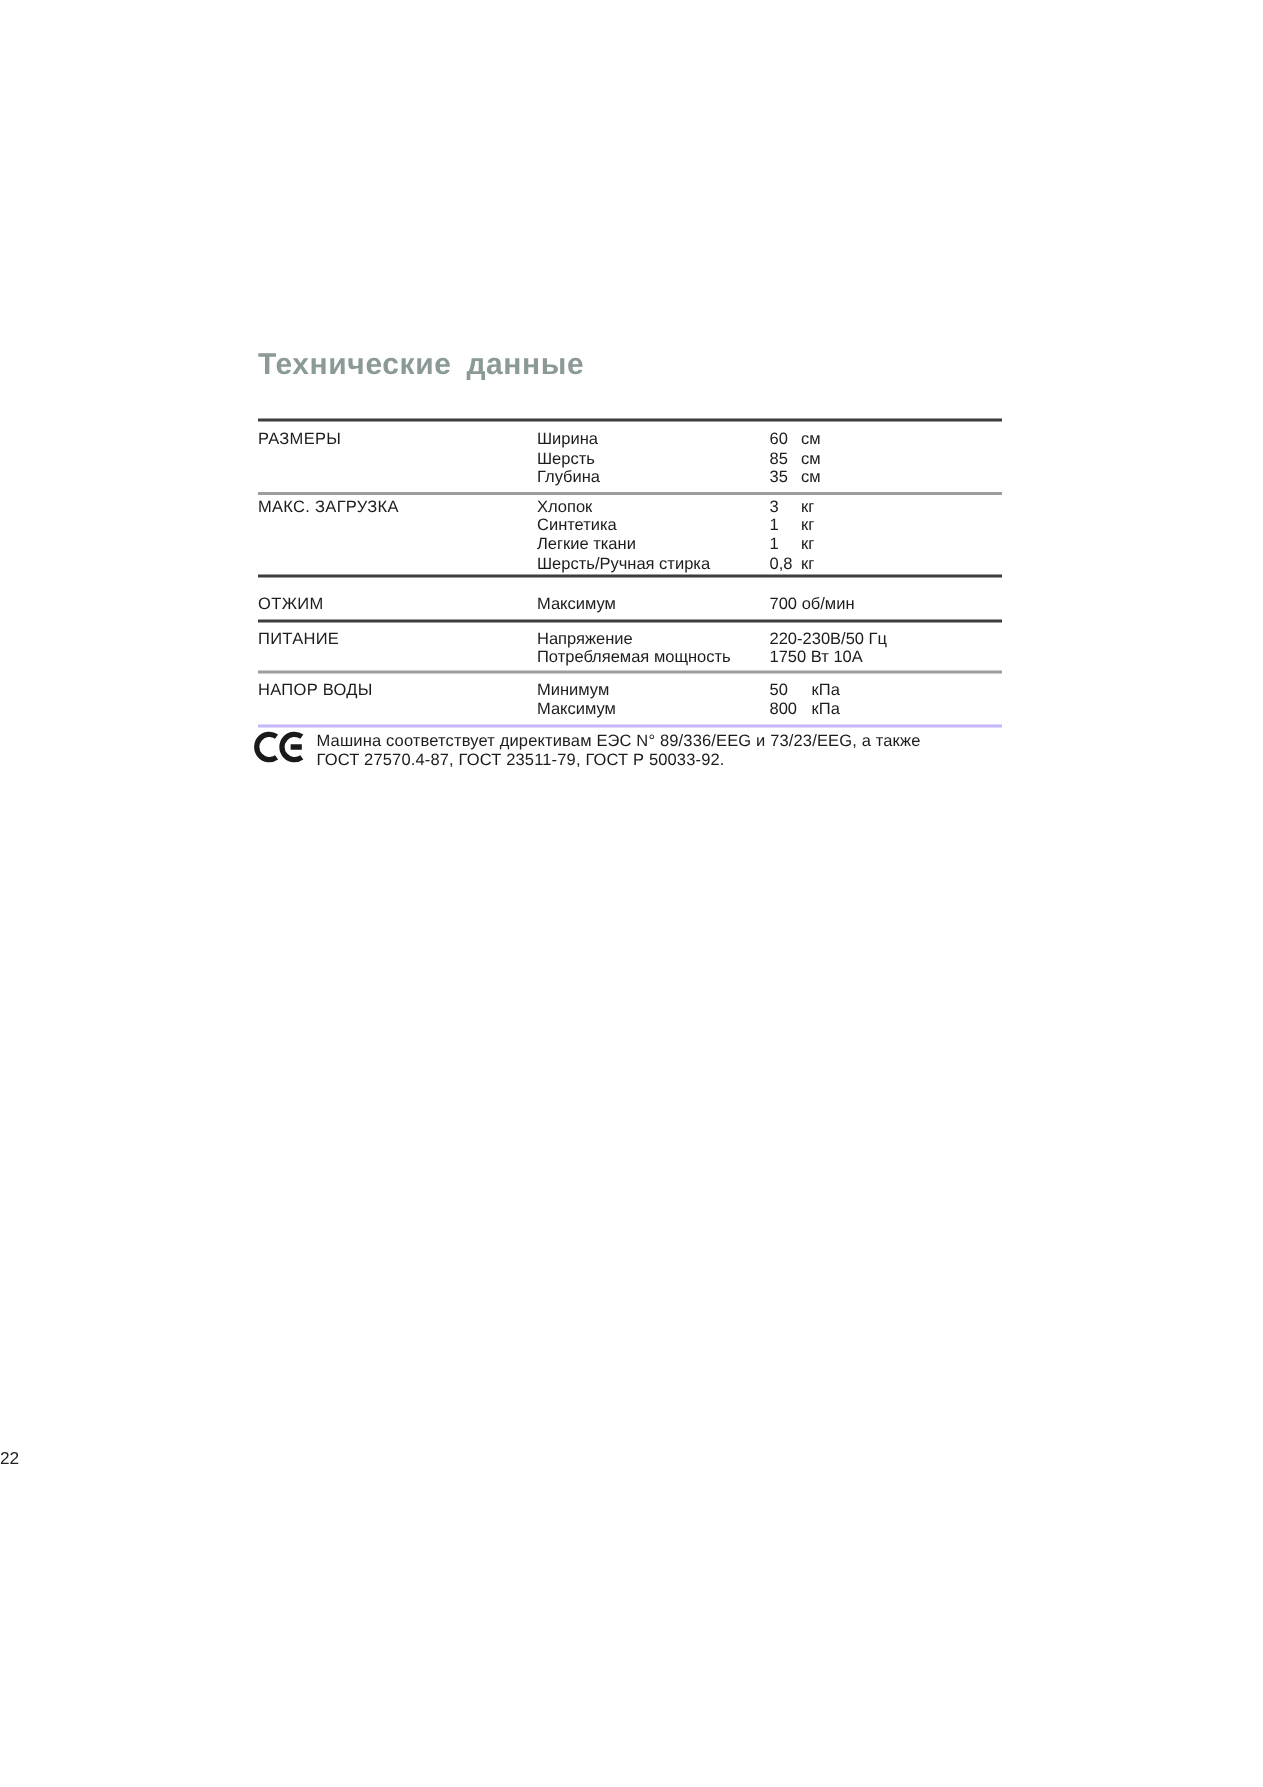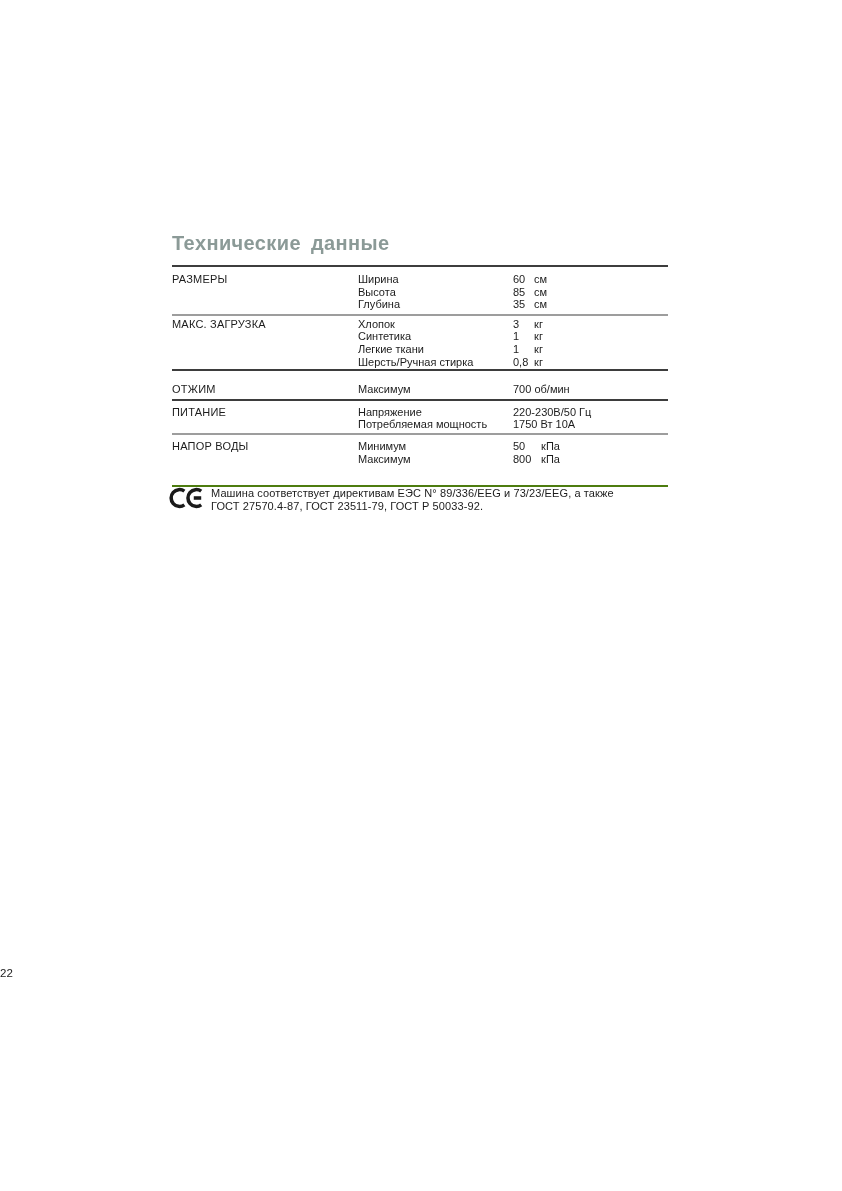--- a/index.html
+++ b/index.html
@@ -21,31 +21,31 @@
     font-size:20px;
     font-weight:700;
     letter-spacing:0.4px;
     word-spacing:4px;
     color:#8b9a97;
     line-height:24px;
   }
 
   .spec-table {
     position:absolute;
-    left:172px; top:265px;
+    left:172px; top:279px;
     width:496px;
     font-size:11px;
-    border-bottom:2px solid #4d7c0f;
+    border-bottom:2px solid #c4b5fd;
   }
   .section { display:flex; }
   .section:nth-child(1){ border-top:2px solid #3d3d3d; padding:6px 0 3px; }
   .section:nth-child(2){ border-top:2px solid #9d9d9d; padding:2px 0 1px; }
   .section:nth-child(3){ border-top:2px solid #3d3d3d; padding:12px 0 3px; }
   .section:nth-child(4){ border-top:2px solid #3d3d3d; padding:5px 0 2px; }
-  .section:nth-child(5){ border-top:2px solid #9d9d9d; padding:5px 0 20px; }
+  .section:nth-child(5){ border-top:2px solid #9d9d9d; padding:5px 0 4px; }
 
   .label { width:186px; line-height:12.6px; letter-spacing:0.2px; }
   .rows  { flex:1; }
   .row   { display:flex; line-height:12.6px; }
   .attr  { width:155px; }
   .val .num  { display:inline-block; min-width:18px; }
   .val-right .val .num { min-width:22px; text-align:left; margin-right:3px; }
 
   .compliance {
     position:absolute;
@@ -73,21 +73,21 @@
 
   <div class="spec-table" id="spec-table">
       <div class="section">
         <div class="label">РАЗМЕРЫ</div>
         <div class="rows">
           <div class="row">
             <span class="attr">Ширина</span>
             <span class="val"><span class="num">60</span> <span class="unit">см</span></span>
           </div>
           <div class="row">
-            <span class="attr">Высота</span>
+            <span class="attr">Шерсть</span>
             <span class="val"><span class="num">85</span> <span class="unit">см</span></span>
           </div>
           <div class="row">
             <span class="attr">Глубина</span>
             <span class="val"><span class="num">35</span> <span class="unit">см</span></span>
           </div>
         </div>
       </div>
       <div class="section">
         <div class="label">МАКС. ЗАГРУЗКА</div>

